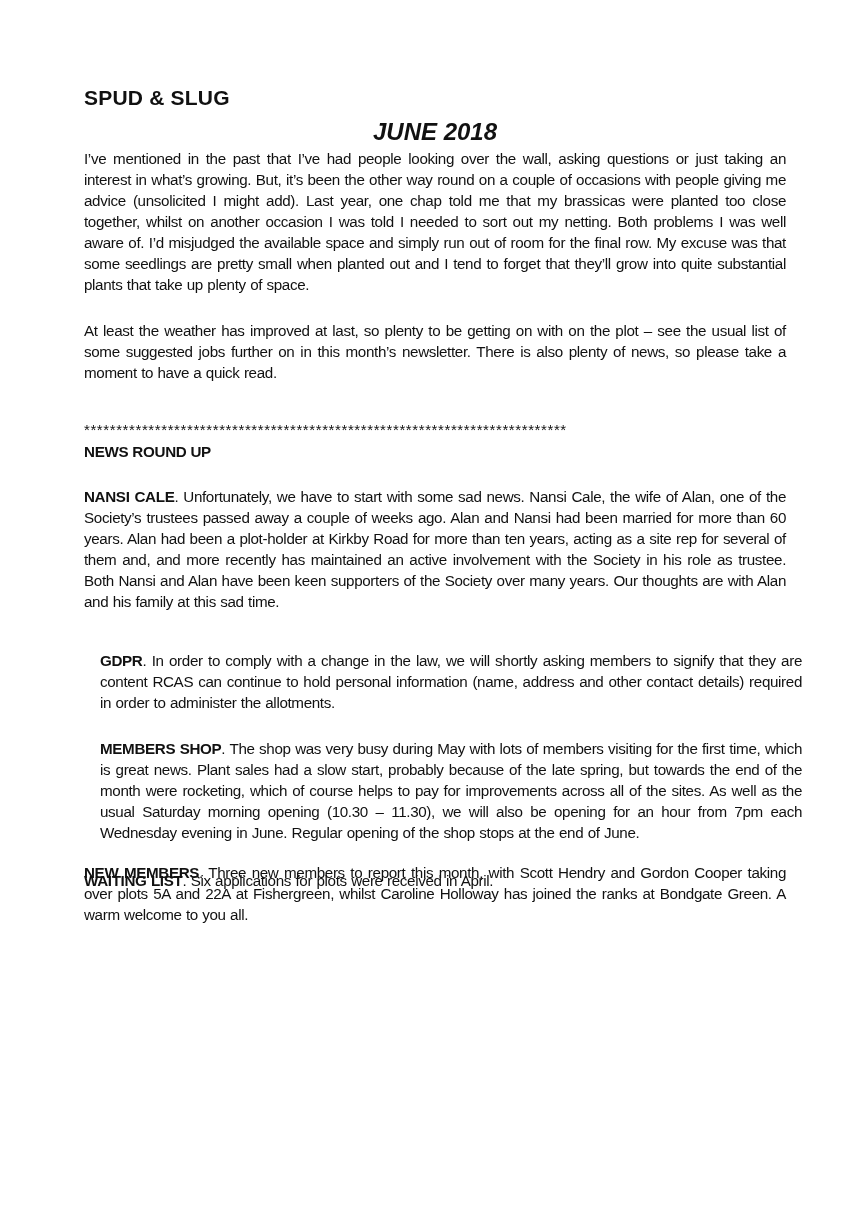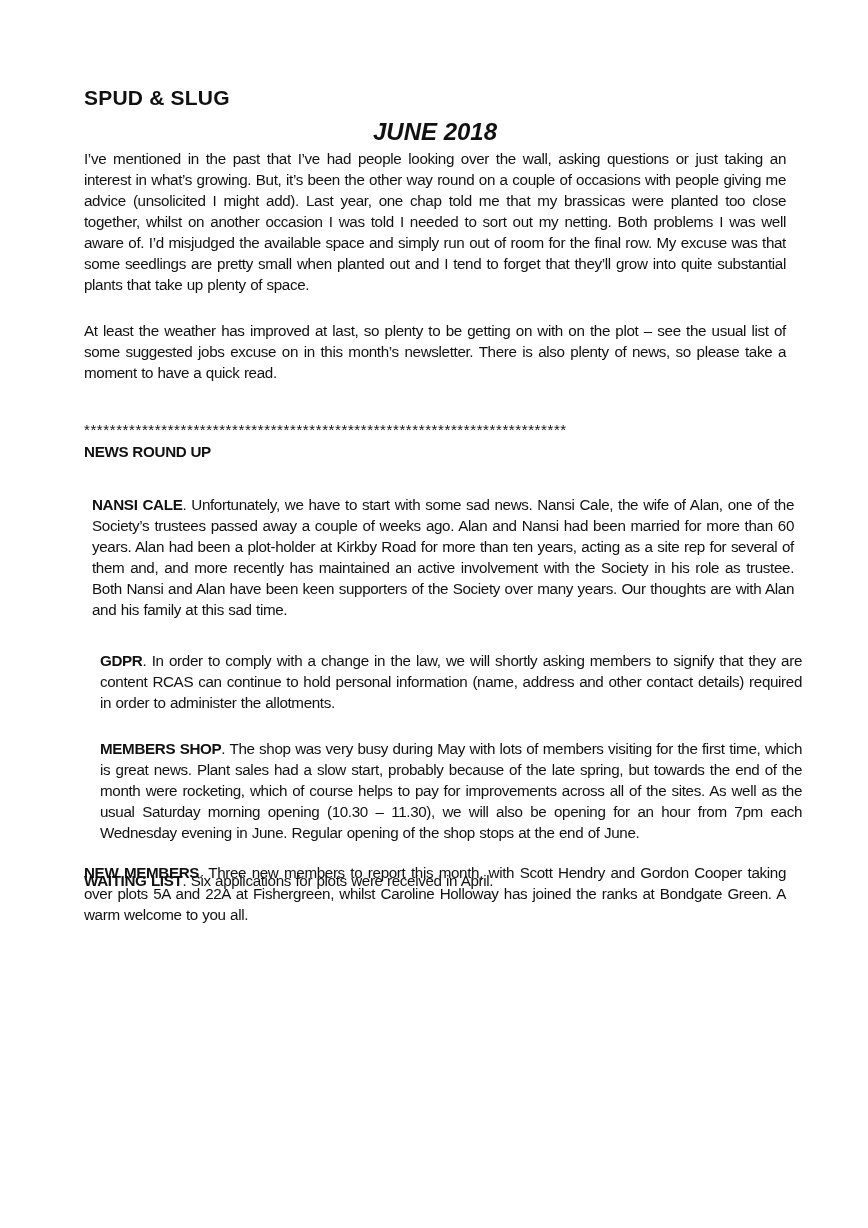--- a/index.html
+++ b/index.html
@@ -35,26 +35,26 @@
   }
 </style>
 </head>
 <body>
 
 <div class="page">
   <div class="title">SPUD &amp; SLUG</div>
   <div class="subtitle">JUNE 2018</div>
 
   <p class="para last-left" style="top:148px; margin:0;">I’ve mentioned in the past that I’ve had people looking over the wall, asking questions or just taking an interest in what’s growing.  But, it’s been the other way round on a couple of occasions with people giving me advice (unsolicited I might add).  Last year, one chap told me that my brassicas were planted too close together, whilst on another occasion I was told I needed to sort out my netting.  Both problems I was well aware of.  I’d misjudged the available space and simply run out of room for the final row.  My excuse was that some seedlings are pretty small when planted out and I tend to forget that they’ll grow into quite substantial plants that take up plenty of space.</p>
-  <p class="para last-left" style="top:320px; margin:0;">At least the weather has improved at last, so plenty to be getting on with on the plot – see the usual list of some suggested jobs excuse on in this month’s newsletter.  There is also plenty of news, so please take a moment to have a quick read.</p>
+  <p class="para last-left" style="top:320px; margin:0;">At least the weather has improved at last, so plenty to be getting on with on the plot – see the usual list of some suggested jobs further on in this month’s newsletter.  There is also plenty of news, so please take a moment to have a quick read.</p>
 
   <div class="stars">***************************************************************************</div>
   <div class="section-head">NEWS ROUND UP</div>
 
-  <p class="para last-left" style="top:486px; margin:8px;">
+  <p class="para last-left" style="top:486px; margin:0;">
     <span class="lead">NANSI CALE</span><span>.  Unfortunately, we have to start with some sad news.  Nansi Cale, the wife of Alan, one of the Society’s trustees passed away a couple of weeks ago.  Alan and Nansi had been married for more than 60 years.  Alan had been a plot-holder at Kirkby Road for more than ten years, acting as a site rep for several of them and, and more recently has maintained an active involvement with the Society in his role as trustee.  Both Nansi and Alan have been keen supporters of the Society over many years.  Our thoughts are with Alan and his family at this sad time.</span>
   </p>
 
   <p class="para last-left" style="top:634px; margin:16px;">
     <span class="lead">GDPR</span><span>.  In order to comply with a change in the law, we will shortly asking members to signify that they are content RCAS can continue to hold personal information (name, address and other contact details) required in order to administer the allotments.</span>
   </p>
 
   <p class="para last-left" style="top:722px; margin:16px;">
     <span class="lead">MEMBERS SHOP</span><span>.  The shop was very busy during May with lots of members visiting for the first time, which is great news.  Plant sales had a slow start, probably because of the late spring, but towards the end of the month were rocketing, which of course helps to pay for improvements across all of the sites.  As well as the usual Saturday morning opening (10.30 – 11.30), we will also be opening for an hour from 7pm each Wednesday evening in June.  Regular opening of the shop stops at the end of June.</span>
   </p>

